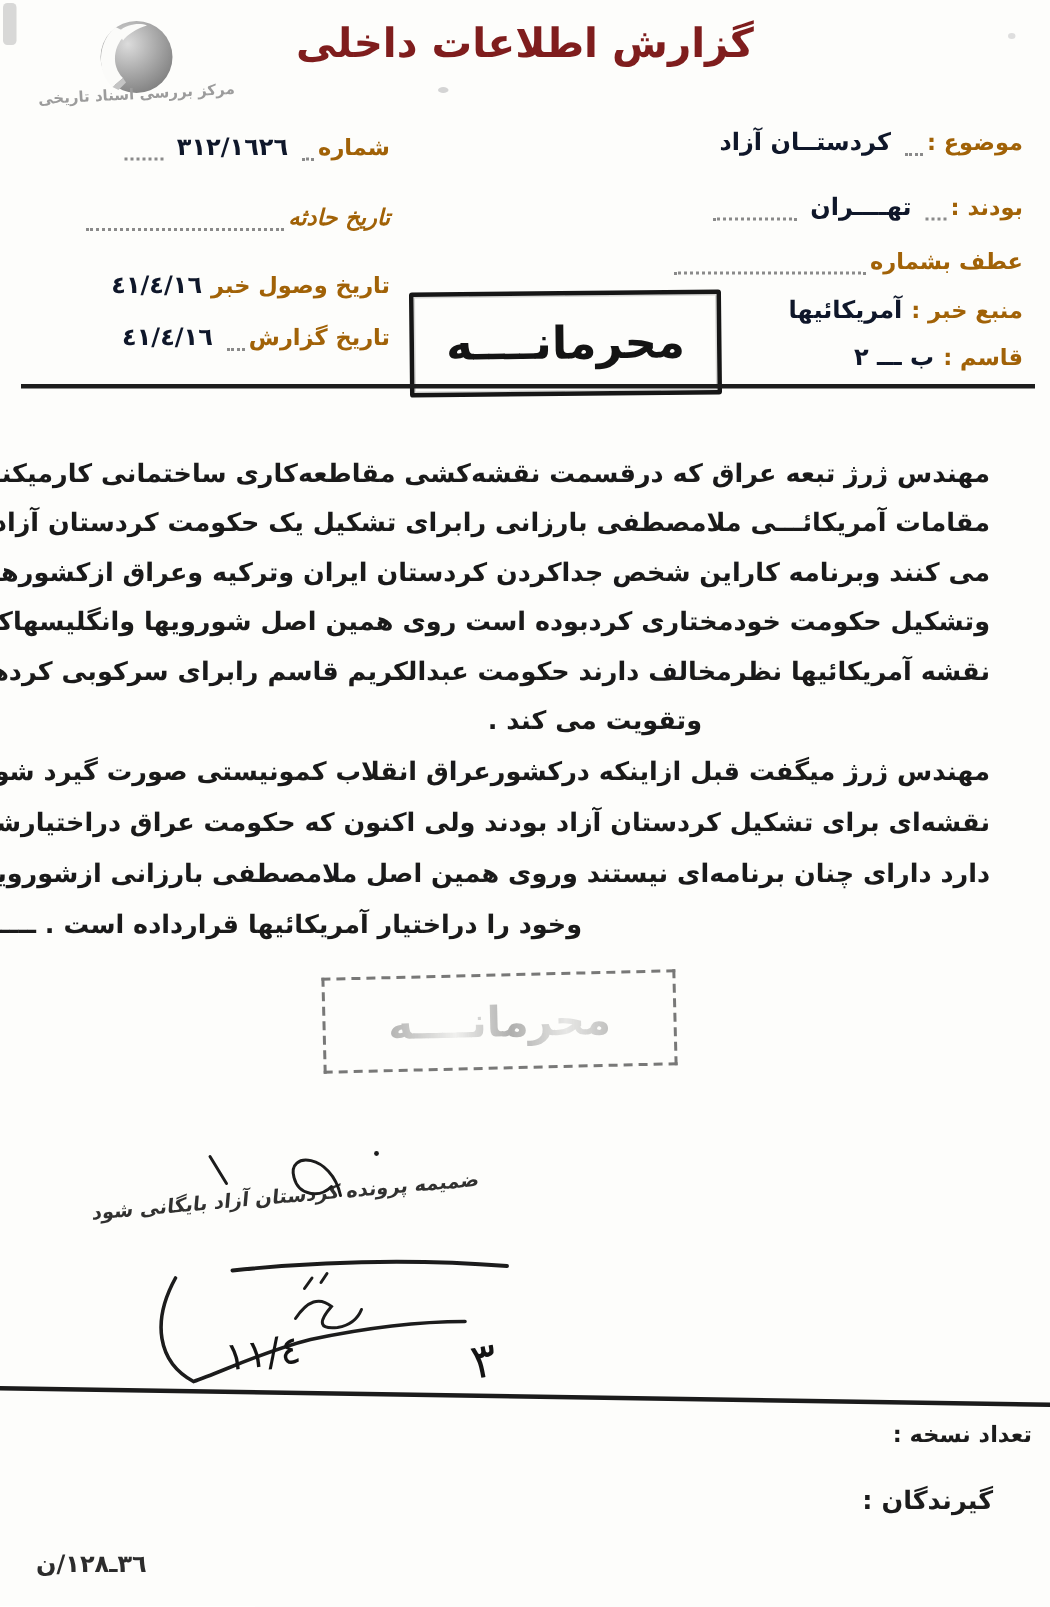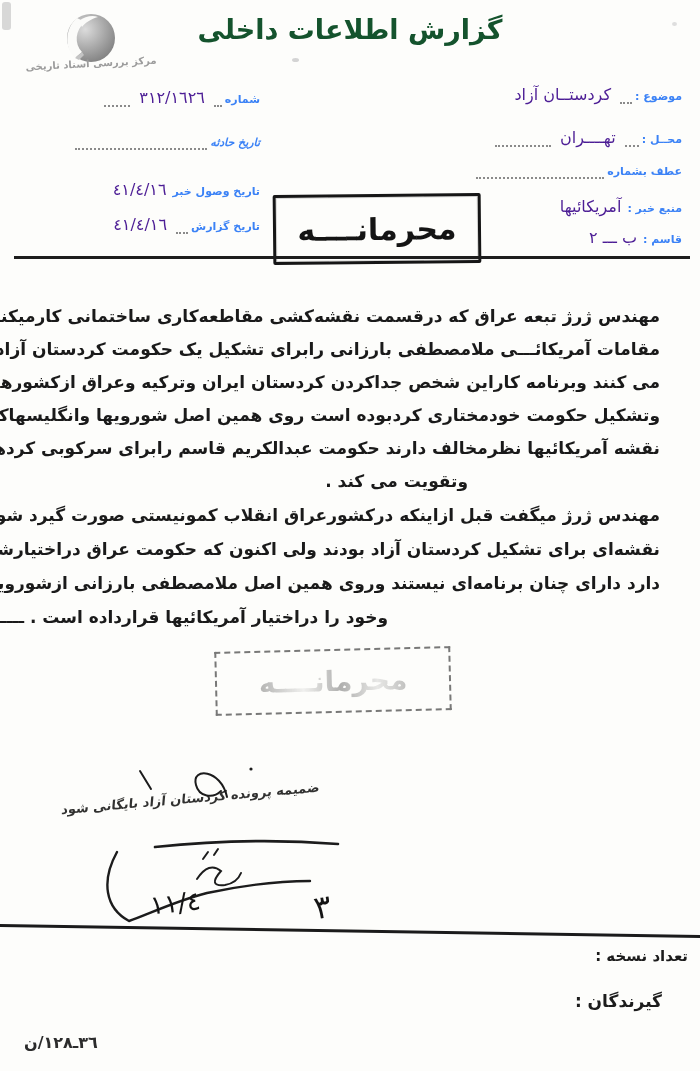--- a/index.html
+++ b/index.html
@@ -5,33 +5,33 @@
   html,body{margin:0;padding:0;background:#ffffff;}
   .page{
     position:relative;width:700px;height:1071px;margin:0 auto;
     background:#fdfdfb;overflow:hidden;
     font-family:"DejaVu Sans",sans-serif;color:#1c1c1c;
   }
   .abs{position:absolute;}
   
   .title{
     top:14px;left:50%;transform:translateX(-50%);
-    font-size:27px;font-weight:700;color:#14532d;white-space:nowrap;
+    font-size:27px;font-weight:700;color:#7f1d1d;white-space:nowrap;
     letter-spacing:-0.5px;
   }
   .logo-caption{
     top:58px;left:24px;width:134px;text-align:center;
     font-size:10px;font-weight:700;color:#9c9c9c;
     transform:rotate(-3deg);white-space:nowrap;
   }
   
   .col{direction:rtl;}
   .frow{position:absolute;right:0;display:flex;direction:rtl;align-items:baseline;white-space:nowrap;}
-  .flabel{font-size:11px;font-weight:700;color:#3b82f6;}
-  .fvalue{font-size:16px;font-weight:400;color:#4c1d95;margin:0 6px;}
+  .flabel{font-size:15px;font-weight:700;color:#a16207;}
+  .fvalue{font-size:16px;font-weight:700;color:#0f172a;margin:0 6px;}
   .dots{display:inline-block;border-bottom:2px dotted #8a8a8a;height:12px;align-self:flex-end;margin:0 3px;}
   .right-col{top:80px;right:18px;width:215px;}
   .left-col{top:88px;left:18px;width:242px;}
   .left-col .frow{right:0;}
   
   .stamp{
     top:194px;left:273px;width:202px;height:64px;
     border:3px solid #161616;border-radius:2px;
     transform:rotate(-0.6deg);
     display:flex;align-items:center;justify-content:center;
@@ -115,21 +115,21 @@
 
   <div class="abs title">گزارش اطلاعات داخلی</div>
 
   <div class="abs col right-col">
     <div class="frow" style="top:5px;">
       <span class="flabel">موضوع :</span>
       <span class="dots" style="width:12px;"></span>
       <span class="fvalue">کردستــان آزاد</span>
     </div>
     <div class="frow" style="top:48px;">
-      <span class="flabel">محــل :</span>
+      <span class="flabel">بودند :</span>
       <span class="dots" style="width:14px;"></span>
       <span class="fvalue">تهــــران</span>
       <span class="dots" style="width:56px;"></span>
     </div>
     <div class="frow" style="top:85px;">
       <span class="flabel">عطف بشماره</span>
       <span class="dots" style="width:128px;"></span>
     </div>
     <div class="frow" style="top:117px;">
       <span class="flabel">منبع خبر :</span>

